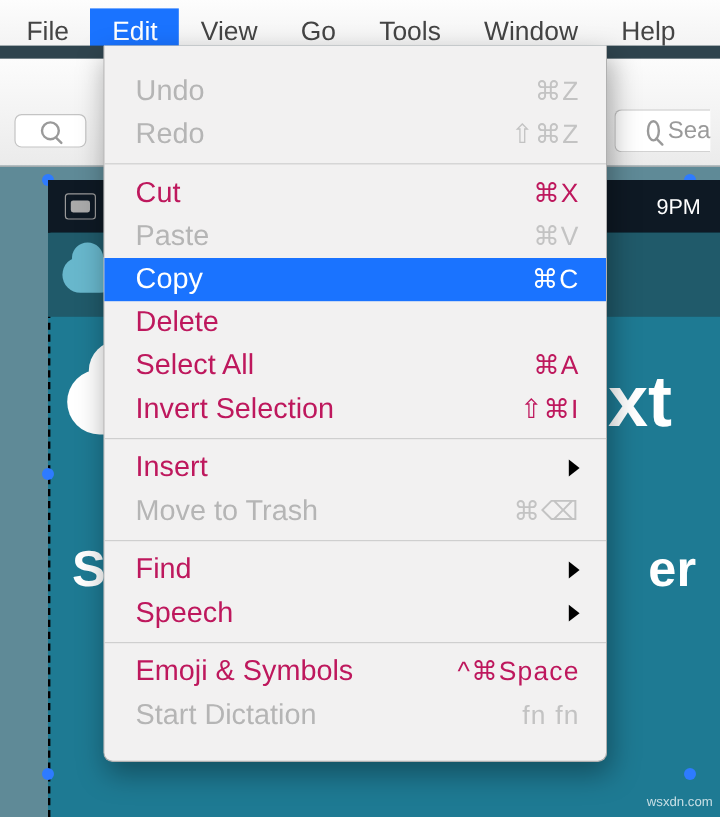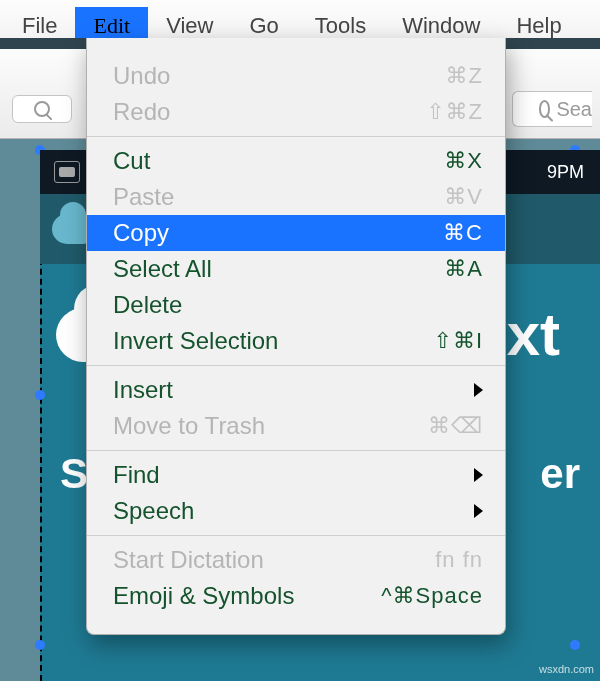--- a/index.html
+++ b/index.html
@@ -25,22 +25,21 @@
     align-items: center;
     padding: 0 4px;
   }
   .menubar .menu {
     padding: 6px 18px;
     cursor: default;
     color: #444;
   }
   .menubar .menu.selected {
     background: #1a73ff;
-    color: #000000;
-    font-family: Liberation Serif, serif;
+    color: #ffffff;
   }
   
   .strip {
     position: absolute;
     top: 38px; left: 0; right: 0;
     height: 11px;
     background: #2f444e;
   }
   
   .toolbar {
@@ -200,21 +199,21 @@
     border-radius: 0 0 8px 8px;
     box-shadow: 3px 10px 24px rgba(0,0,0,0.35);
     padding: 20px 0;
   }
   .menu-panel .item {
     display: flex;
     align-items: center;
     justify-content: space-between;
     padding: 4px 22px 4px 26px;
     font-size: 24px;
-    color: #14532d;
+    color: #be185d;
     cursor: default;
   }
   .menu-panel .item.disabled {
     color: #b5b5b5;
   }
   .menu-panel .item.highlight {
     background: #1a73ff;
     color: #fff;
   }
   .menu-panel .item .sc {
@@ -309,28 +308,28 @@
   </div>
   <div class="item disabled">
     <span>Paste</span>
     <span class="sc">⌘V</span>
   </div>
   <div class="item highlight">
     <span>Copy</span>
     <span class="sc">⌘C</span>
   </div>
   <div class="item">
+    <span>Delete</span>
+    <span></span>
+  </div>
+  <div class="item">
     <span>Select All</span>
     <span class="sc">⌘A</span>
   </div>
   <div class="item">
-    <span>Delete</span>
-    <span></span>
-  </div>
-  <div class="item">
     <span>Invert Selection</span>
     <span class="sc">⇧⌘I</span>
   </div>
   <div class="sep"></div>
 
   <div class="item">
     <span>Insert</span>
     <span class="sub-arrow"></span>
   </div>
   <div class="item disabled">
@@ -342,23 +341,23 @@
   <div class="item">
     <span>Find</span>
     <span class="sub-arrow"></span>
   </div>
   <div class="item">
     <span>Speech</span>
     <span class="sub-arrow"></span>
   </div>
   <div class="sep"></div>
 
+  <div class="item">
+    <span>Emoji &amp; Symbols</span>
+    <span class="sc">^⌘Space</span>
+  </div>
   <div class="item disabled">
     <span>Start Dictation</span>
     <span class="sc">fn fn</span>
   </div>
-  <div class="item">
-    <span>Emoji &amp; Symbols</span>
-    <span class="sc">^⌘Space</span>
-  </div>
 </div>
 
 <div class="wm">wsxdn.com</div>
 
 </body></html>

